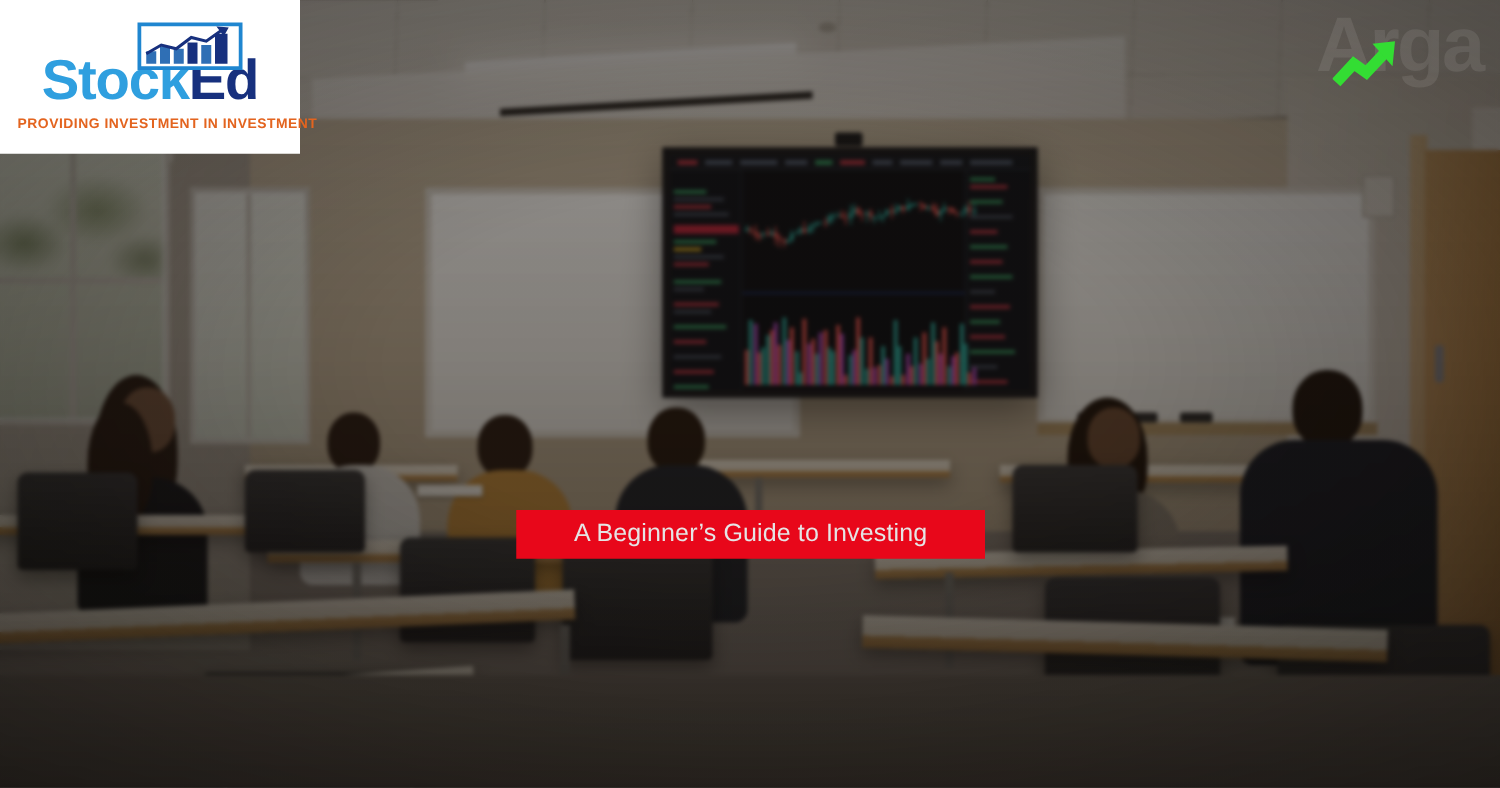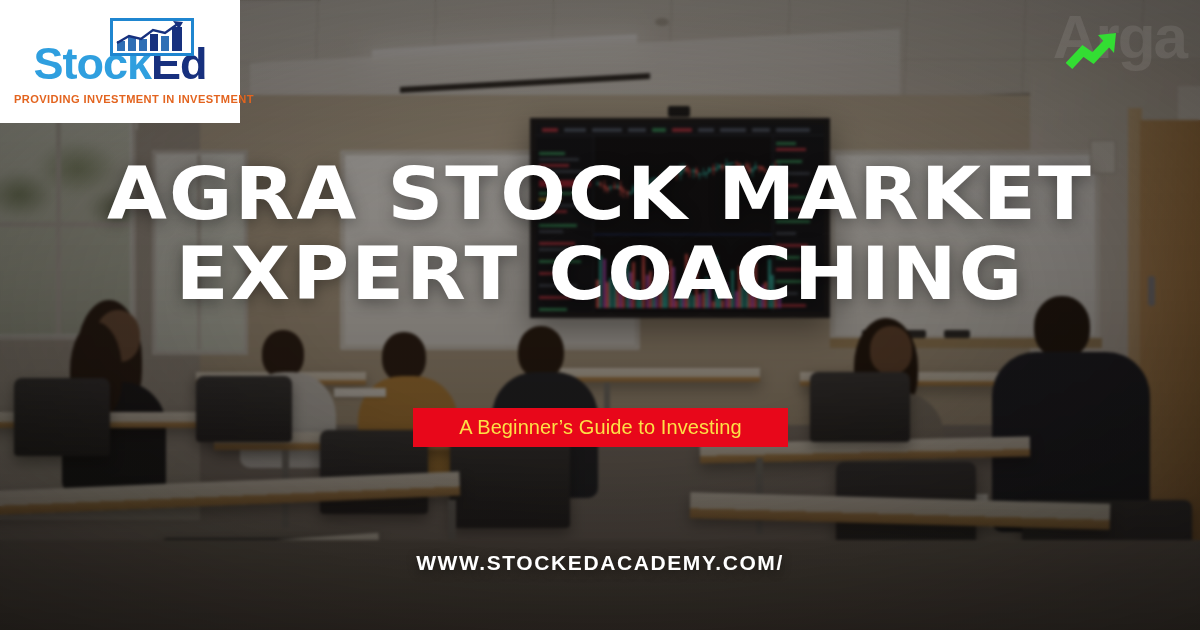--- a/index.html
+++ b/index.html
@@ -249,21 +249,21 @@
     text-shadow:0 3px 16px rgba(0,0,0,.42);
   }
   .headline .ln { display:block; transform:scaleX(1.06); }
   .headline .ln2 { margin-top:8px; }
 
   .ribbon {
     position:absolute; left:413px; top:408px; width:375px; height:39px;
     background:#e8071a; display:flex; align-items:center; justify-content:center;
   }
   .ribbon span {
-    color:#fde047; font-size:20px; font-weight:400; letter-spacing:.1px;
+    color:#e5e5e5; font-size:20px; font-weight:400; letter-spacing:.1px;
   }
 
   .url {
     position:absolute; left:0; right:0; top:551px;
     text-align:center; color:#ffffff;
     font-size:21px; font-weight:700; letter-spacing:1.6px;
     text-shadow:0 2px 10px rgba(0,0,0,.5);
   }
 </style>
 </head>
@@ -738,24 +738,19 @@
   </div>
 
   <div class="watermark">Arga</div>
   <div class="arrow-icon">
     <svg width="56" height="42" viewBox="0 0 56 42" aria-hidden="true">
       <polyline points="3,36 17,21 27,28 44,10" fill="none" stroke="#33dd33" stroke-width="9" stroke-linejoin="miter" stroke-linecap="butt"></polyline>
       <polygon points="32,5 50,3 48,23" fill="#33dd33"></polygon>
     </svg>
   </div>
 
-  <div class="headline">
-    <span class="ln ln1">AGRA STOCK MARKET</span>
-    <span class="ln ln2">EXPERT COACHING</span>
-  </div>
 
   <div class="ribbon">
     <span>A Beginner’s Guide to Investing</span>
   </div>
 
-  <div class="url">WWW.STOCKEDACADEMY.COM/</div>
 
 </div>
 
 </body></html>

